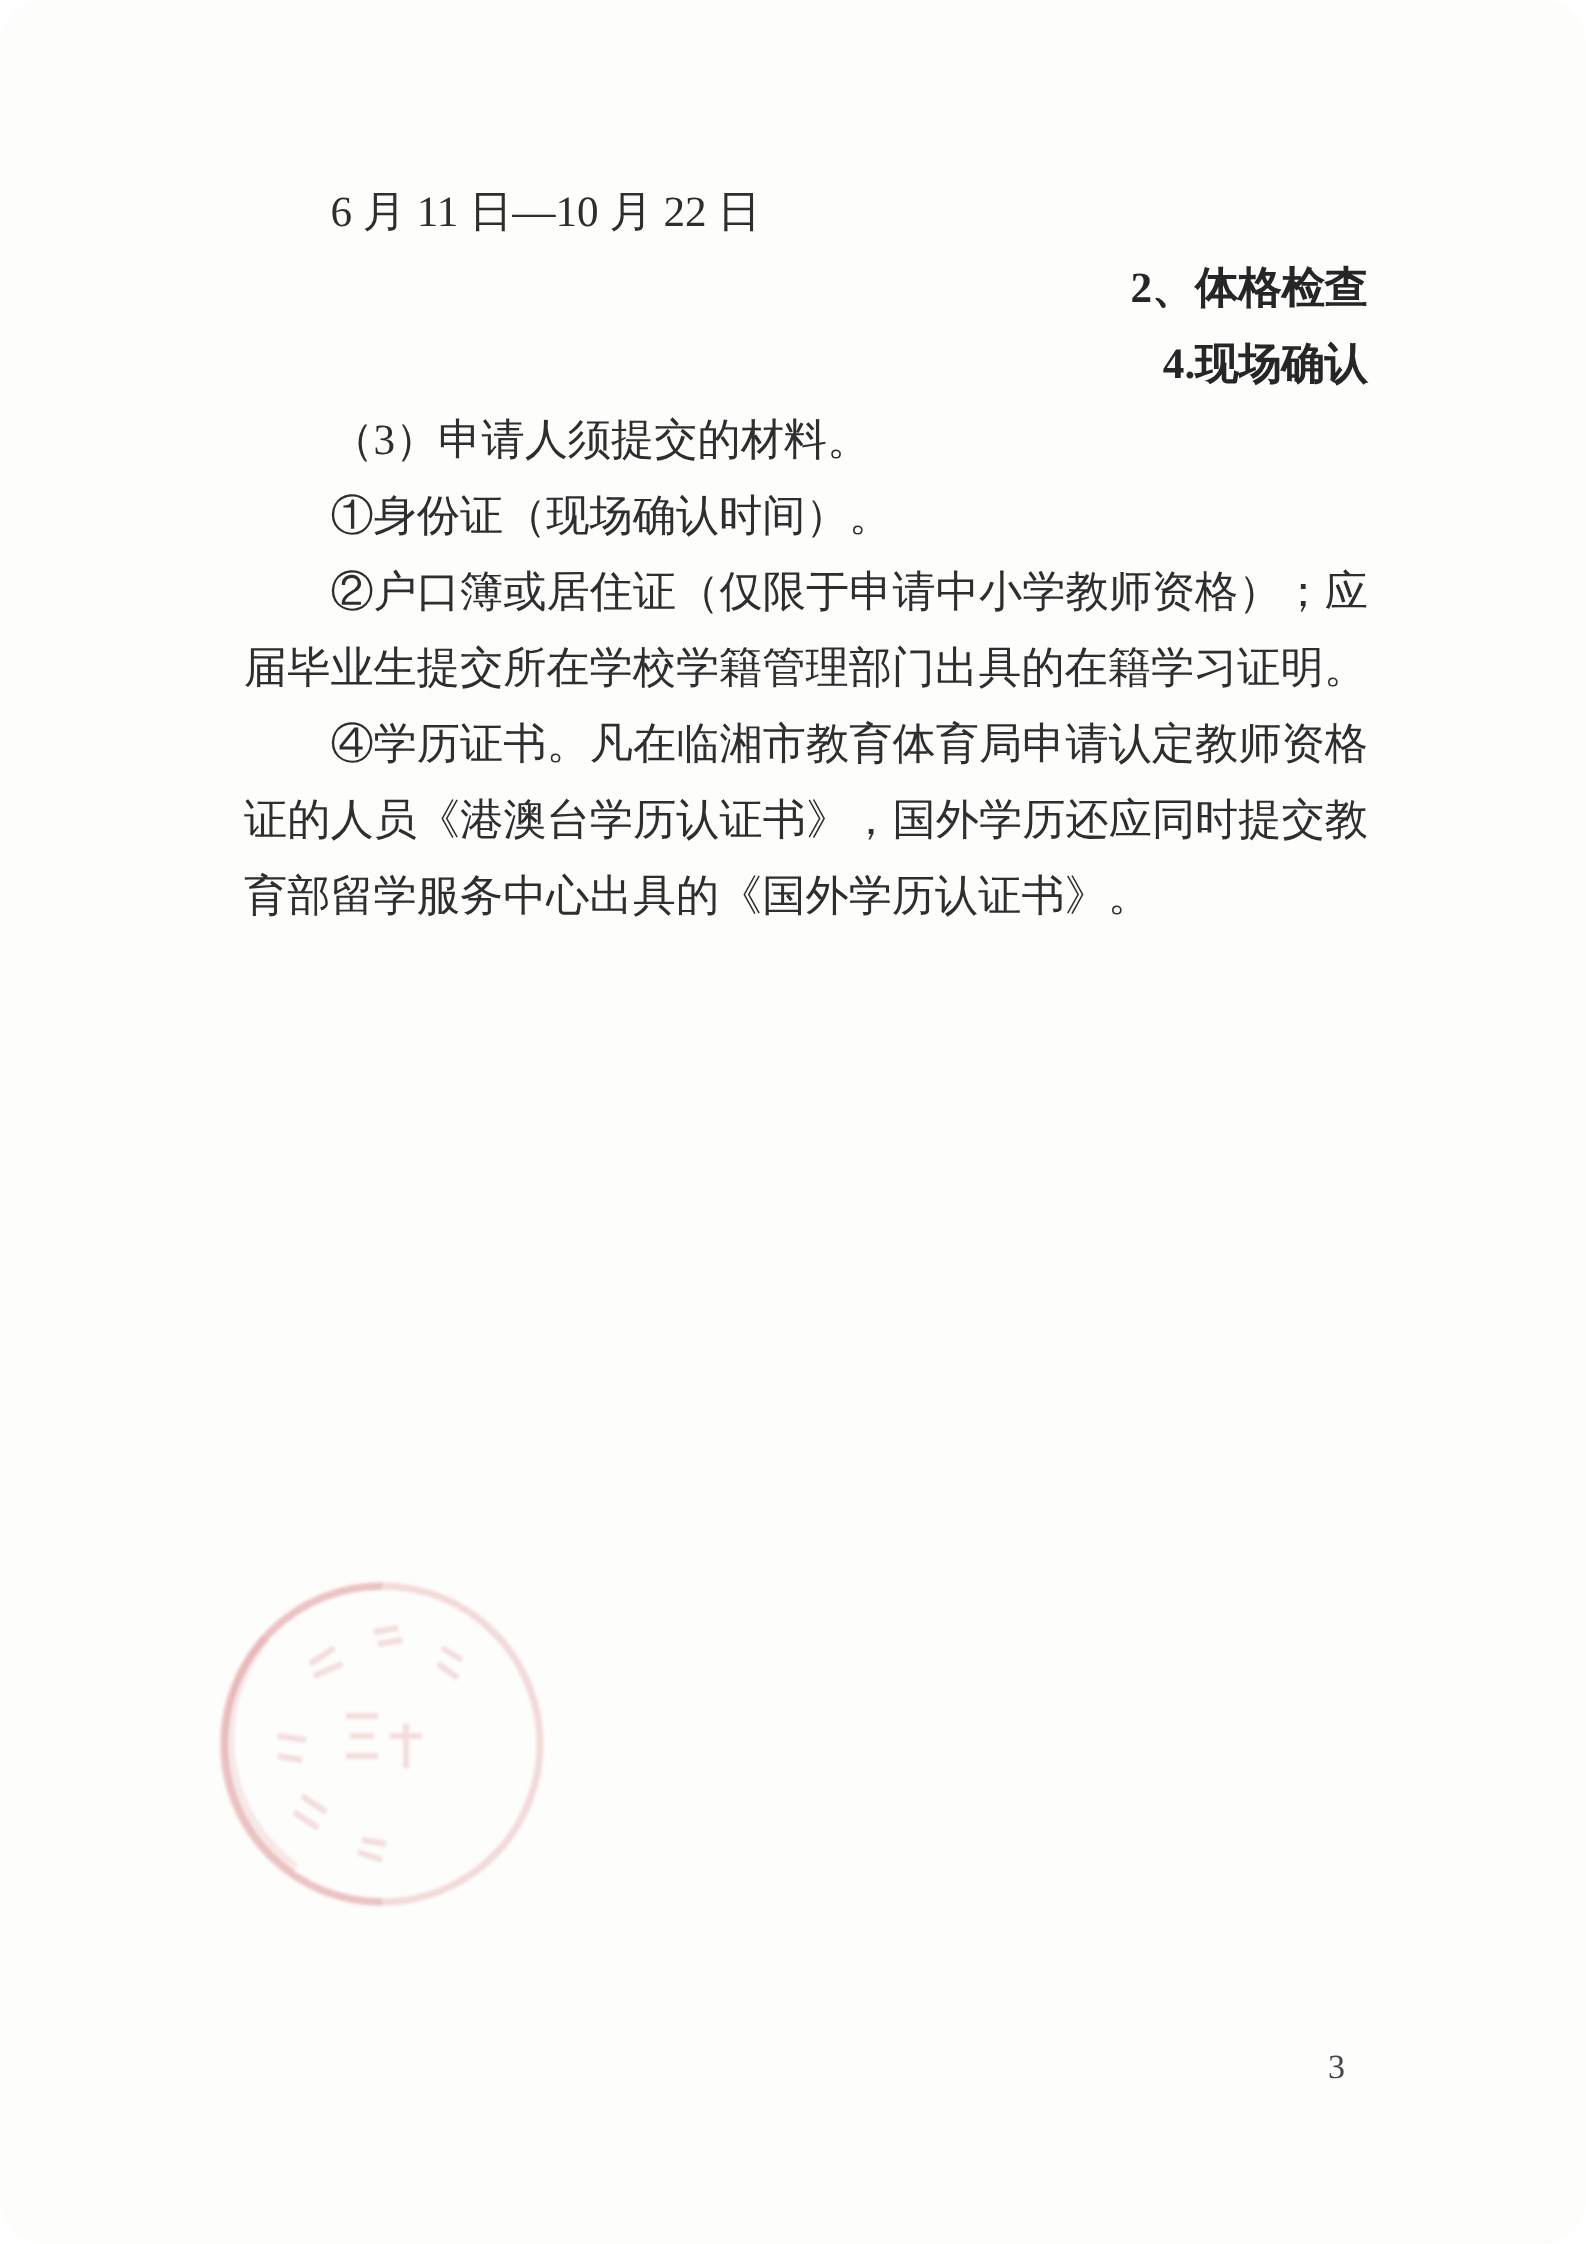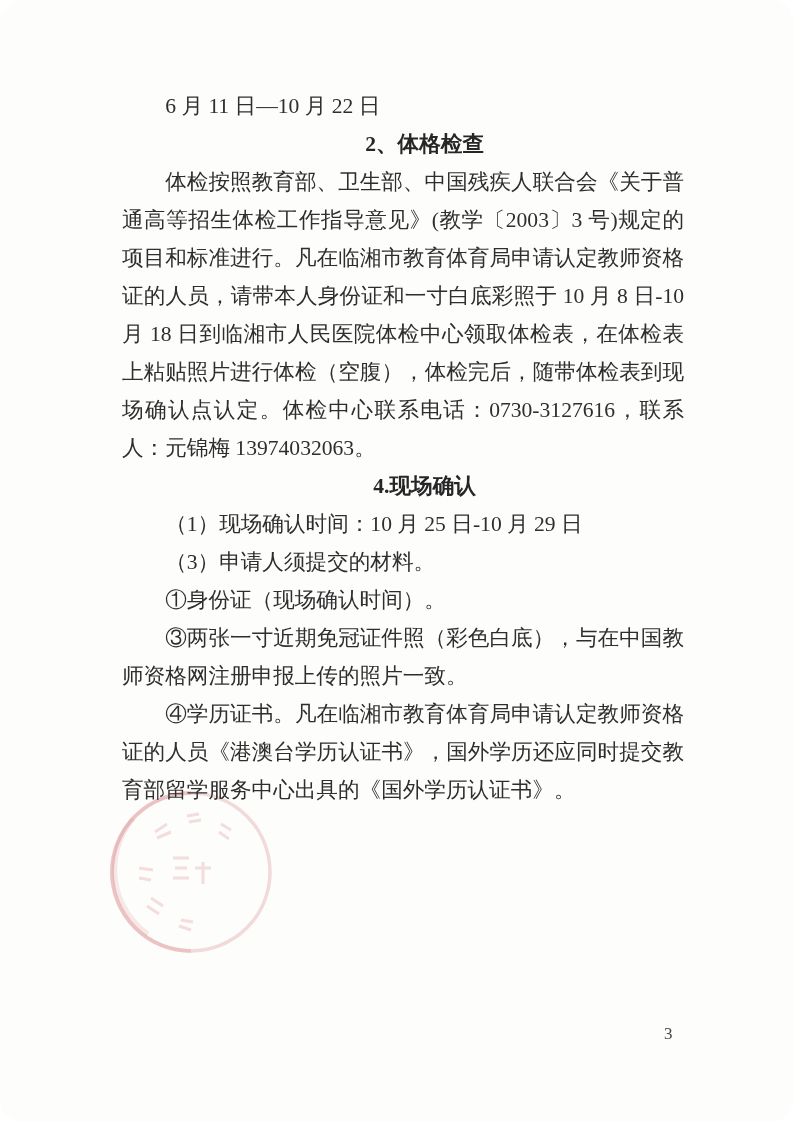--- a/index.html
+++ b/index.html
@@ -27,21 +27,21 @@
     margin: 0;
     font-size: 21.6px;
     line-height: 38px;
     text-align: justify;
     text-indent: 2em;
     letter-spacing: 0px;
     word-break: break-all;
   }
   .heading {
     font-weight: bold;
-    text-align: center;
+    text-align: right;
     color: #262626;
   }
   .page-number {
     position: absolute;
     left: 664px;
     top: 1024px;
     font-size: 17px;
     line-height: 20px;
     color: #46464b;
   }
@@ -72,23 +72,21 @@
       <path d="M 44 122 l 12 8 m -8 -16 l 12 8"></path>
       <path d="M 76 142 l 12 4 m -10 -10 l 12 2"></path>
       <path d="M 70 74 l 16 0 m -14 10 l 12 0 m -14 10 l 16 0"></path>
       <path d="M 100 78 l 0 22 m -8 -16 l 16 0"></path>
     </g>
   </svg>
 
   <div class="content">
     <p class="para">6 月 11 日—10 月 22 日</p>
     <p class="para heading">2、体格检查</p>
-    <p class="para">体检按照教育部、卫生部、中国残疾人联合会《关于普通高等招生体检工作指导意见》(教学〔2003〕3 号)规定的项目和标准进行。凡在临湘市教育体育局申请认定教师资格证的人员，请带本人身份证和一寸白底彩照于 10 月 8 日-10 月 18 日到临湘市人民医院体检中心领取体检表，在体检表上粘贴照片进行体检（空腹），体检完后，随带体检表到现场确认点认定。体检中心联系电话：0730-3127616，联系人：元锦梅 13974032063。</p>
     <p class="para heading">4.现场确认</p>
-    <p class="para">（1）现场确认时间：10 月 25 日-10 月 29 日</p>
     <p class="para">（3）申请人须提交的材料。</p>
     <p class="para">①身份证（现场确认时间）。</p>
-    <p class="para">③两张一寸近期免冠证件照（彩色白底），与在中国教师资格网注册申报上传的照片一致。</p>
+    <p class="para">②户口簿或居住证（仅限于申请中小学教师资格）；应届毕业生提交所在学校学籍管理部门出具的在籍学习证明。</p>
     <p class="para">④学历证书。凡在临湘市教育体育局申请认定教师资格证的人员《港澳台学历认证书》，国外学历还应同时提交教育部留学服务中心出具的《国外学历认证书》。</p>
   </div>
 
   <div class="page-number">3</div>
 </div>
 
 </body></html>

